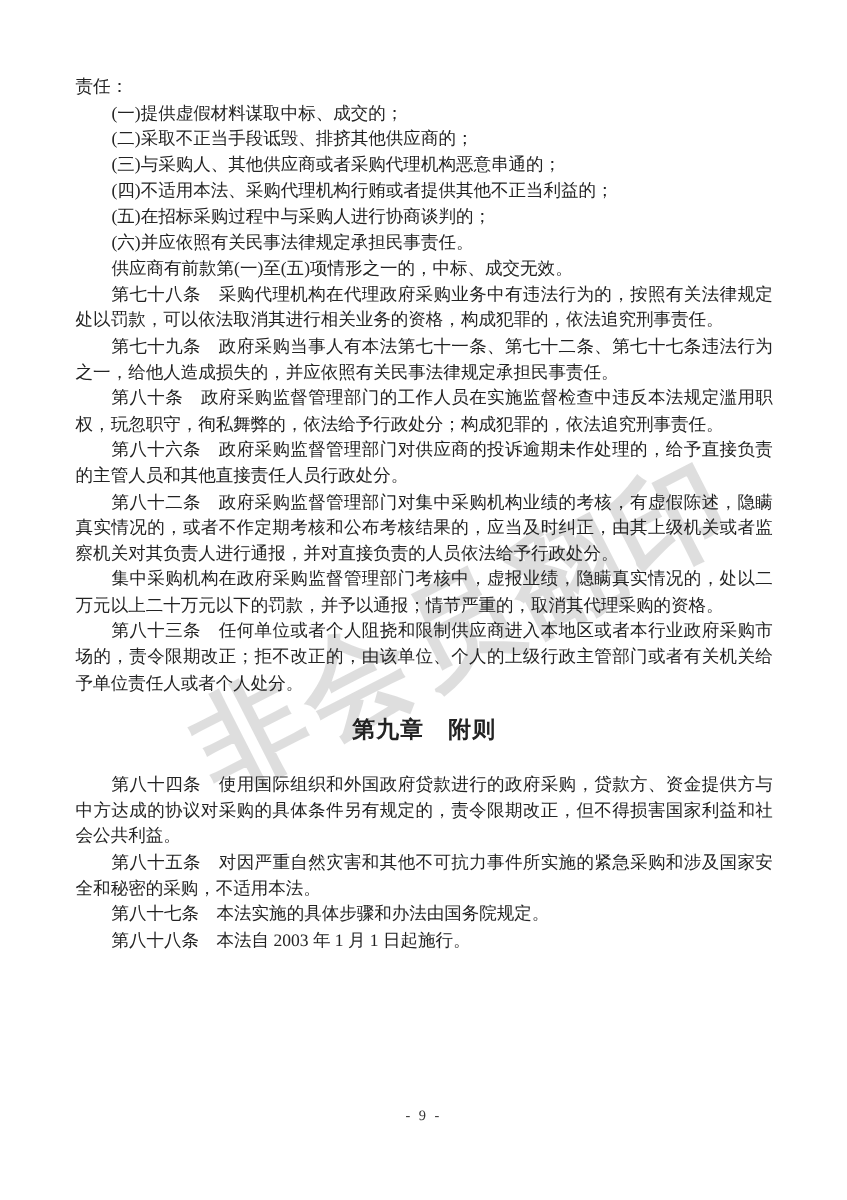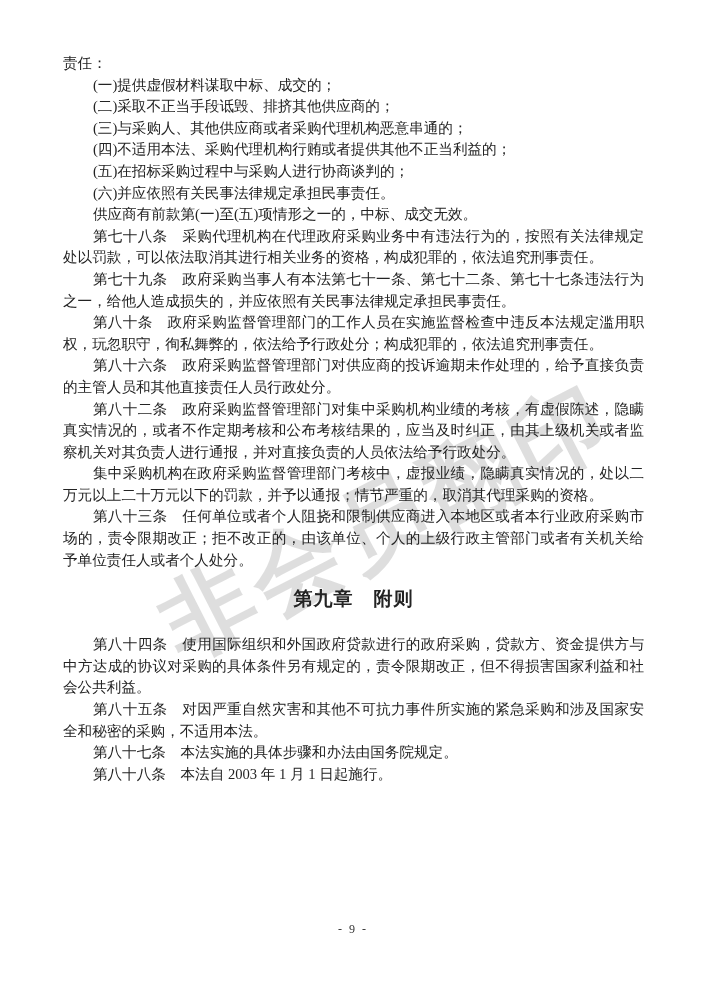--- a/index.html
+++ b/index.html
@@ -6,21 +6,21 @@
   .page{
     position:relative;
     width:706px;height:1000px;
     background:#ffffff;
     overflow:hidden;
     font-family:"Liberation Serif","DejaVu Serif",serif;
     color:#232323;
   }
   .content{
     position:absolute;
-    left:63px;top:53px;
+    left:63px;top:63px;
     width:581px;
   }
   .content p{
     margin:0;
     font-size:14.6px;
     line-height:21.6px;
     text-align:justify;
     word-break:break-all;
   }
   .content p.indent{ text-indent:2.05em; }

